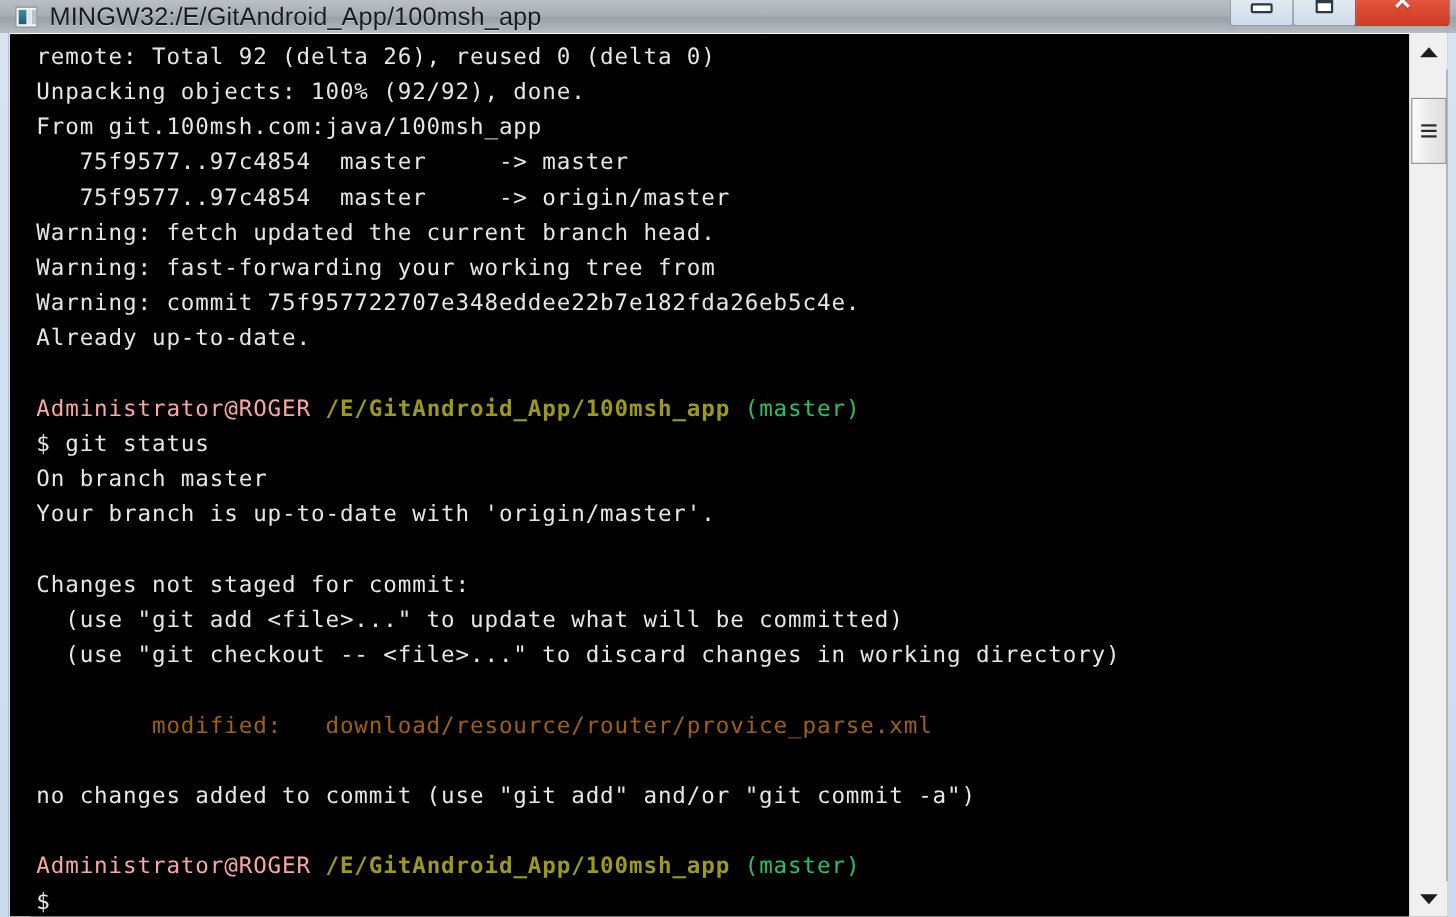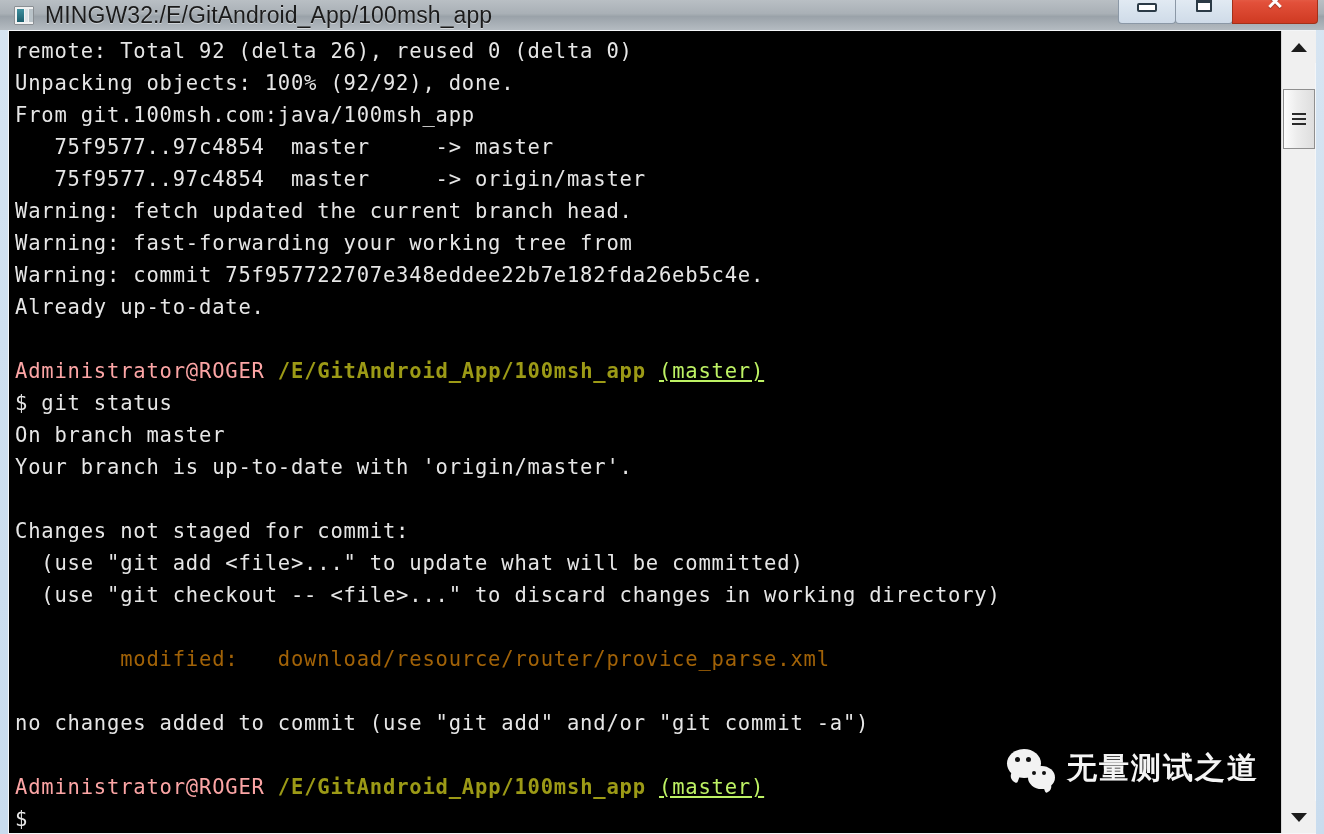--- a/index.html
+++ b/index.html
@@ -128,40 +128,41 @@
     box-sizing: border-box;
     border: 1px solid #f4f6f8;
     background: #000;
     display: flex;
   }
   .console-body {
     position: relative;
     flex: 1 1 auto;
     background: #000000;
     overflow: hidden;
+    margin-left: 18px;
   }
 
   
   .term {
     position: absolute;
     left: 6px;
     top: 4px;
     right: 0;
     color: #e8e8e8;
     font-family: "DejaVu Sans Mono", "Liberation Mono", monospace;
     font-size: 20.5px;
     line-height: 32px;
     white-space: pre;
     letter-spacing: 0.8px;
   }
   .term .line { height: 32px; }
   .c-white { color: #e6e6e6; }
   .c-green { color: #fca5a5; }
   .c-olive { color: #9c9a16; font-weight: bold; }
-  .c-olive-dim { color: #bef264; text-decoration: underline; }
+  .c-olive-dim { color: #22c55e; }
   .c-red   { color: #a16207; }
 
   
   .scrollbar {
     flex: 0 0 auto;
     width: 34px;
     background: #f0f0f0;
     border-left: 1px solid #d9d9d9;
     position: relative;
     box-sizing: border-box;
@@ -285,31 +286,20 @@
       <div class="wbtn close">
         <span class="glyph-close">✕</span>
       </div>
     </div>
   </div>
 
   <div class="console-frame">
     <div class="console-body">
       <div class="term" id="term"><div class="line"><span class="c-white">remote: Total 92 (delta 26), reused 0 (delta 0)</span></div><div class="line"><span class="c-white">Unpacking objects: 100% (92/92), done.</span></div><div class="line"><span class="c-white">From git.100msh.com:java/100msh_app</span></div><div class="line"><span class="c-white">   75f9577..97c4854  master     -&gt; master</span></div><div class="line"><span class="c-white">   75f9577..97c4854  master     -&gt; origin/master</span></div><div class="line"><span class="c-white">Warning: fetch updated the current branch head.</span></div><div class="line"><span class="c-white">Warning: fast-forwarding your working tree from</span></div><div class="line"><span class="c-white">Warning: commit 75f957722707e348eddee22b7e182fda26eb5c4e.</span></div><div class="line"><span class="c-white">Already up-to-date.</span></div><div class="line"><span class="c-white"></span></div><div class="line"><span class="c-green">Administrator@ROGER</span><span class="c-white"> </span><span class="c-olive">/E/GitAndroid_App/100msh_app</span><span class="c-white"> </span><span class="c-olive-dim">(master)</span></div><div class="line"><span class="c-white">$ git status</span></div><div class="line"><span class="c-white">On branch master</span></div><div class="line"><span class="c-white">Your branch is up-to-date with 'origin/master'.</span></div><div class="line"><span class="c-white"></span></div><div class="line"><span class="c-white">Changes not staged for commit:</span></div><div class="line"><span class="c-white">  (use "git add &lt;file&gt;..." to update what will be committed)</span></div><div class="line"><span class="c-white">  (use "git checkout -- &lt;file&gt;..." to discard changes in working directory)</span></div><div class="line"><span class="c-white"></span></div><div class="line"><span class="c-red">        modified:   download/resource/router/provice_parse.xml</span></div><div class="line"><span class="c-white"></span></div><div class="line"><span class="c-white">no changes added to commit (use "git add" and/or "git commit -a")</span></div><div class="line"><span class="c-white"></span></div><div class="line"><span class="c-green">Administrator@ROGER</span><span class="c-white"> </span><span class="c-olive">/E/GitAndroid_App/100msh_app</span><span class="c-white"> </span><span class="c-olive-dim">(master)</span></div><div class="line"><span class="c-white">$</span></div></div>
 
-      <div class="watermark">
-        <div class="wechat-logo">
-          <span class="bubble big"></span>
-          <span class="bubble small"></span>
-          <span class="eye e1"></span>
-          <span class="eye e2"></span>
-          <span class="eye e3"></span>
-          <span class="eye e4"></span>
-        </div>
-        <div class="watermark-text">无量测试之道</div>
-      </div>
     </div>
 
     <div class="scrollbar">
       <div class="sb-arrow up">
         <span class="tri"></span>
       </div>
       <div class="sb-thumb">
         <span class="grip">
             <span></span>
             <span></span>

